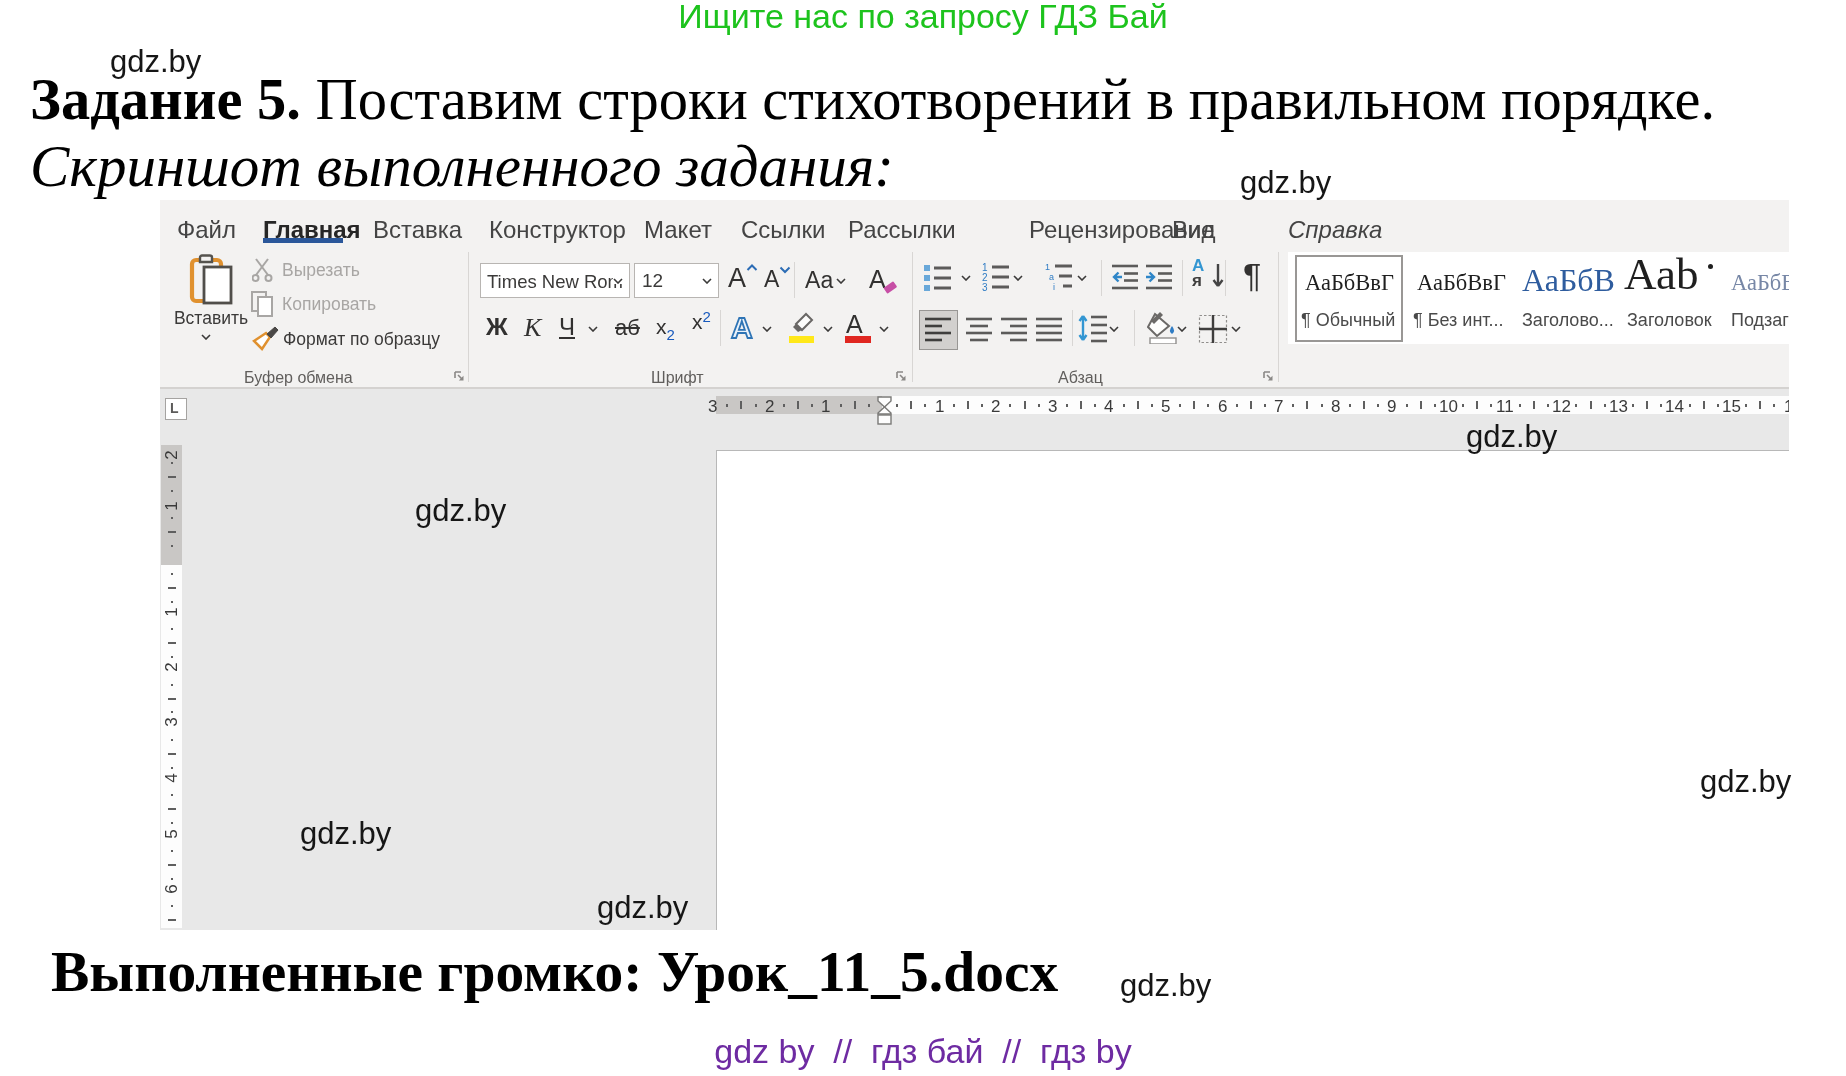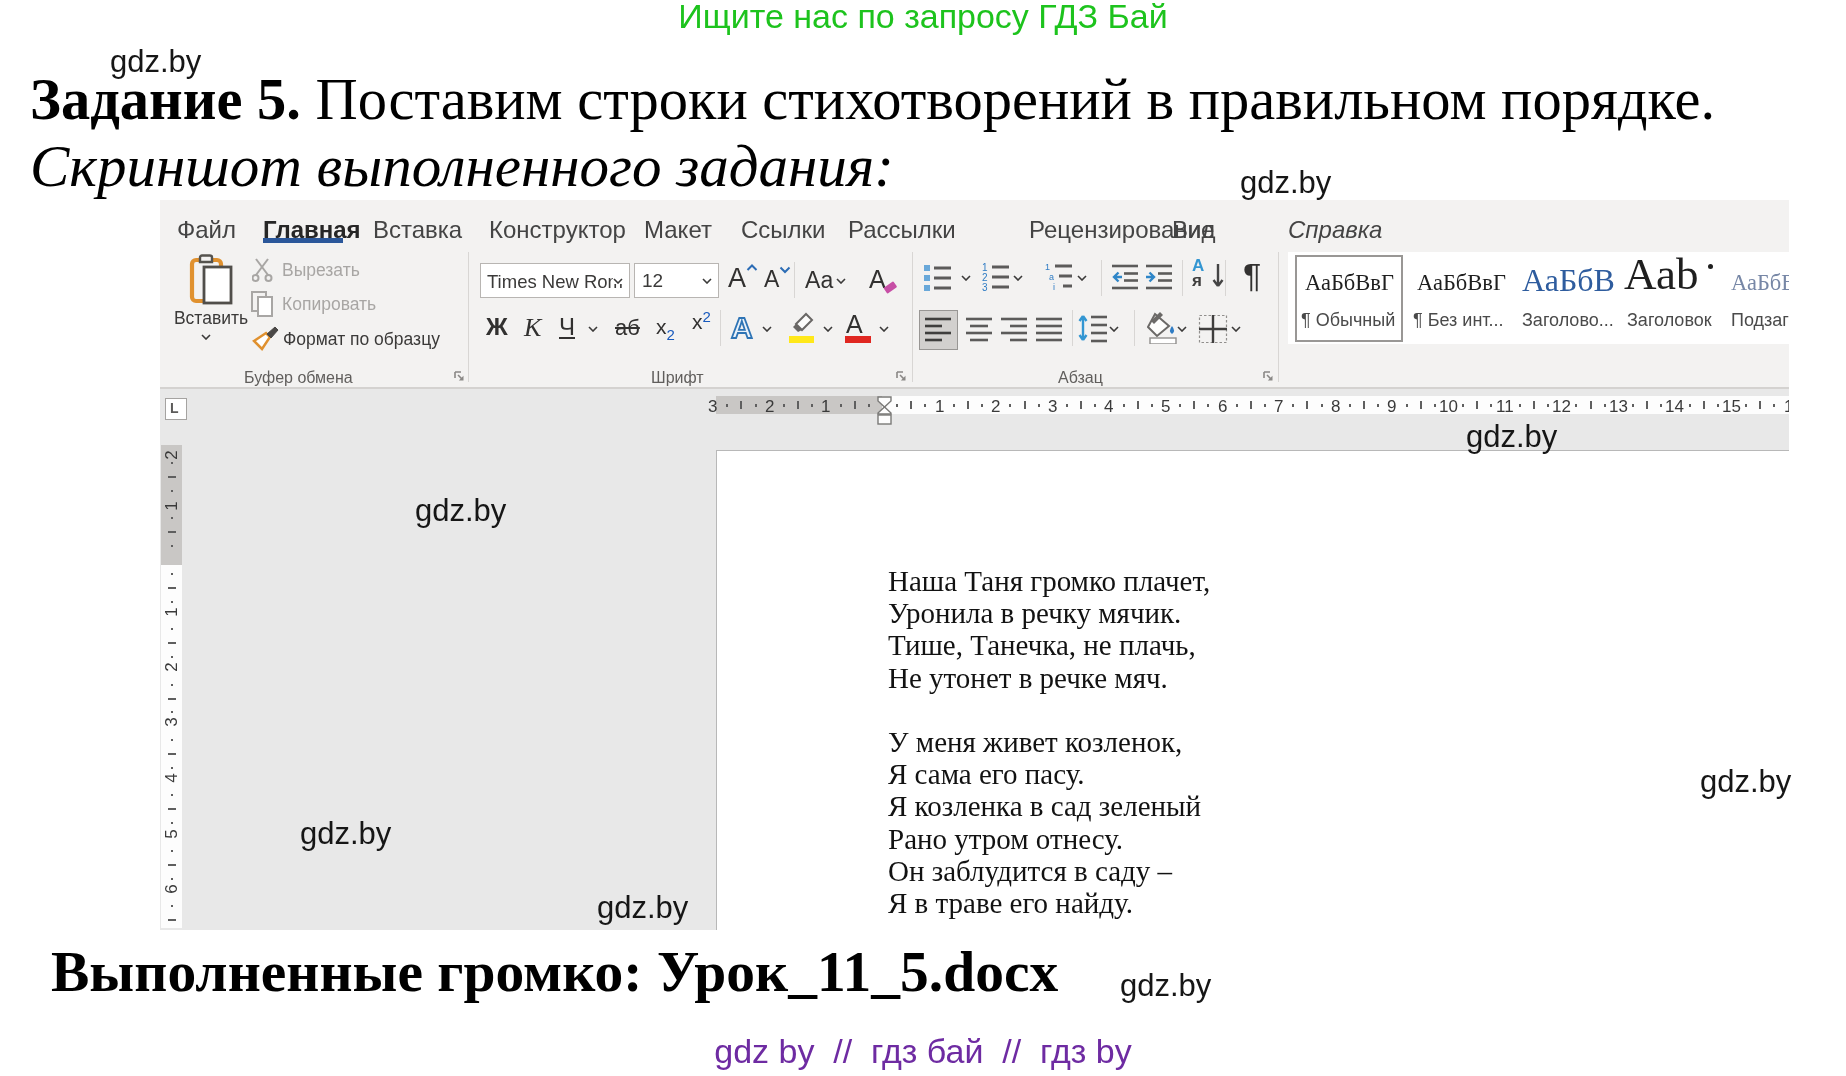--- a/index.html
+++ b/index.html
@@ -434,31 +434,20 @@
       <div class="tick" style="left:11px;top:594px;width:2px;height:2px;"></div>
       <div class="tick" style="left:8px;top:608px;width:8px;height:1.5px;"></div>
       <div class="tick" style="left:11px;top:622px;width:2px;height:2px;"></div>
       <div class="tick" style="left:11px;top:650px;width:2px;height:2px;"></div>
       <div class="tick" style="left:8px;top:664px;width:8px;height:1.5px;"></div>
       <div class="tick" style="left:11px;top:678px;width:2px;height:2px;"></div>
       <div class="tick" style="left:11px;top:705px;width:2px;height:2px;"></div>
       <div class="tick" style="left:8px;top:719px;width:8px;height:1.5px;"></div>
     </div>
   <div class="page"></div>
-  <div class="poem">Наша Таня громко плачет,
-Уронила в речку мячик.
-Тише, Танечка, не плачь,
-Не утонет в речке мяч.
-
-У меня живет козленок,
-Я сама его пасу.
-Я козленка в сад зеленый
-Рано утром отнесу.
-Он заблудится в саду –
-Я в траве его найду.</div>
 </div>
 
 <div class="wm" style="left:415px;top:493px;">gdz.by</div>
 <div class="wm" style="left:1466px;top:419px;">gdz.by</div>
 <div class="wm" style="left:1700px;top:764px;">gdz.by</div>
 <div class="wm" style="left:300px;top:816px;">gdz.by</div>
 <div class="wm" style="left:597px;top:890px;">gdz.by</div>
 <div class="h3">Выполненные громко: Урок_11_5.docx</div>
 <div class="wm" style="left:1120px;top:968px;">gdz.by</div>
 <div class="purple">gdz by&nbsp;&nbsp;//&nbsp;&nbsp;гдз бай&nbsp;&nbsp;//&nbsp;&nbsp;гдз by</div>

